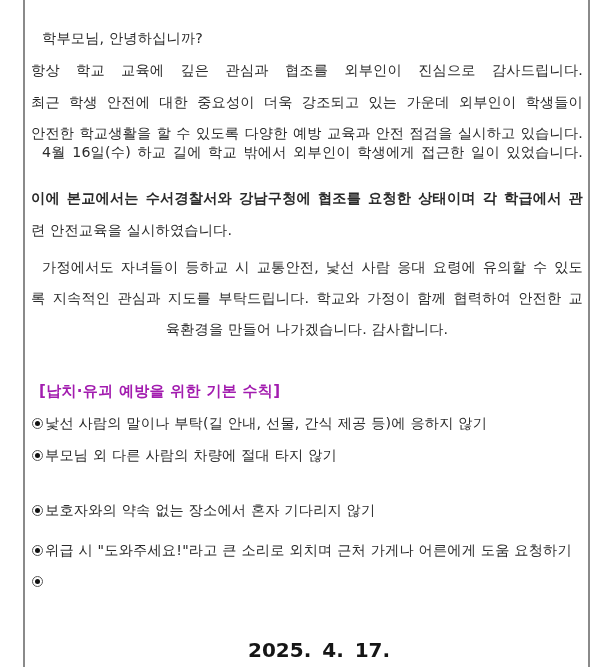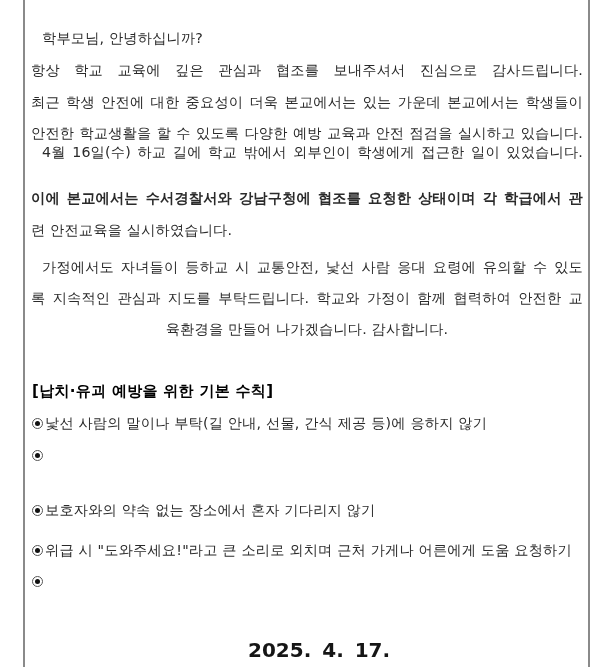--- a/index.html
+++ b/index.html
@@ -34,27 +34,27 @@
       white-space: nowrap;
       letter-spacing: 0.2px;
     }
     .justify {
       text-align: justify;
       text-align-last: justify;
     }
     .indent { left: 17px; width: 541px; }
     .heading {
       position: absolute;
-      left: 7px;
+      left: 14px;
       font-size: 15px;
       font-weight: bold;
       line-height: 20px;
       white-space: nowrap;
       letter-spacing: 0.3px;
-      color: #000000;
+      color: #a21caf;
     }
     .bullet-item {
       position: absolute;
       left: 7px;
       font-size: 14.2px;
       line-height: 20px;
       white-space: nowrap;
       letter-spacing: 0.2px;
     }
     .bullet-icon {
@@ -90,40 +90,40 @@
       white-space: pre;
     }
   </style>
 </head>
 <body>
 
 <div class="page">
 
   <div class="line indent" style="top:30px;">학부모님, 안녕하십니까?</div>
 
-  <div class="line justify" style="top:62px;">항상 학교 교육에 깊은 관심과 협조를 보내주셔서 진심으로 감사드립니다.</div>
+  <div class="line justify" style="top:62px;">항상 학교 교육에 깊은 관심과 협조를 외부인이 진심으로 감사드립니다.</div>
 
-  <div class="line justify" style="top:94px;">최근 학생 안전에 대한 중요성이 더욱 본교에서는 있는 가운데 본교에서는 학생들이</div>
+  <div class="line justify" style="top:94px;">최근 학생 안전에 대한 중요성이 더욱 강조되고 있는 가운데 외부인이 학생들이</div>
   <div class="line justify" style="top:125px;">안전한 학교생활을 할 수 있도록 다양한 예방 교육과 안전 점검을 실시하고 있습니다.</div>
 
   <div class="line justify indent" style="top:144px;">4월 16일(수) 하교 길에 학교 밖에서 외부인이 학생에게 접근한 일이 있었습니다.</div>
   <div class="line justify" style="top:190px;font-weight:bold;">이에 본교에서는 수서경찰서와 강남구청에 협조를 요청한 상태이며 각 학급에서 관</div>
   <div class="line" style="top:222px;">련 안전교육을 실시하였습니다.</div>
 
   <div class="line justify indent" style="top:259px;">가정에서도 자녀들이 등하교 시 교통안전, 낯선 사람 응대 요령에 유의할 수 있도</div>
   <div class="line justify" style="top:290px;">록 지속적인 관심과 지도를 부탁드립니다. 학교와 가정이 함께 협력하여 안전한 교</div>
   <div class="line" style="top:321px;text-align:center;">육환경을 만들어 나가겠습니다. 감사합니다.</div>
 
   <div class="heading" style="top:383px;">[납치·유괴 예방을 위한 기본 수칙]</div>
 
   <div class="bullet-item" style="top:415px;text-align:right;">
     <span class="bullet-icon"></span><span>낯선 사람의 말이나 부탁(길 안내, 선물, 간식 제공 등)에 응하지 않기</span>
   </div>
   <div class="bullet-item" style="top:447px;">
-    <span class="bullet-icon"></span>
+    <span class="bullet-icon"></span><span>부모님 외 다른 사람의 차량에 절대 타지 않기</span>
   </div>
   <div class="bullet-item" style="top:502px;">
     <span class="bullet-icon"></span><span>보호자와의 약속 없는 장소에서 혼자 기다리지 않기</span>
   </div>
   <div class="bullet-item" style="top:542px;">
     <span class="bullet-icon"></span><span>위급 시 "도와주세요!"라고 큰 소리로 외치며 근처 가게나 어른에게 도움 요청하기</span>
   </div>
   <div class="bullet-item" style="top:573px;">
     <span class="bullet-icon"></span>
   </div>

